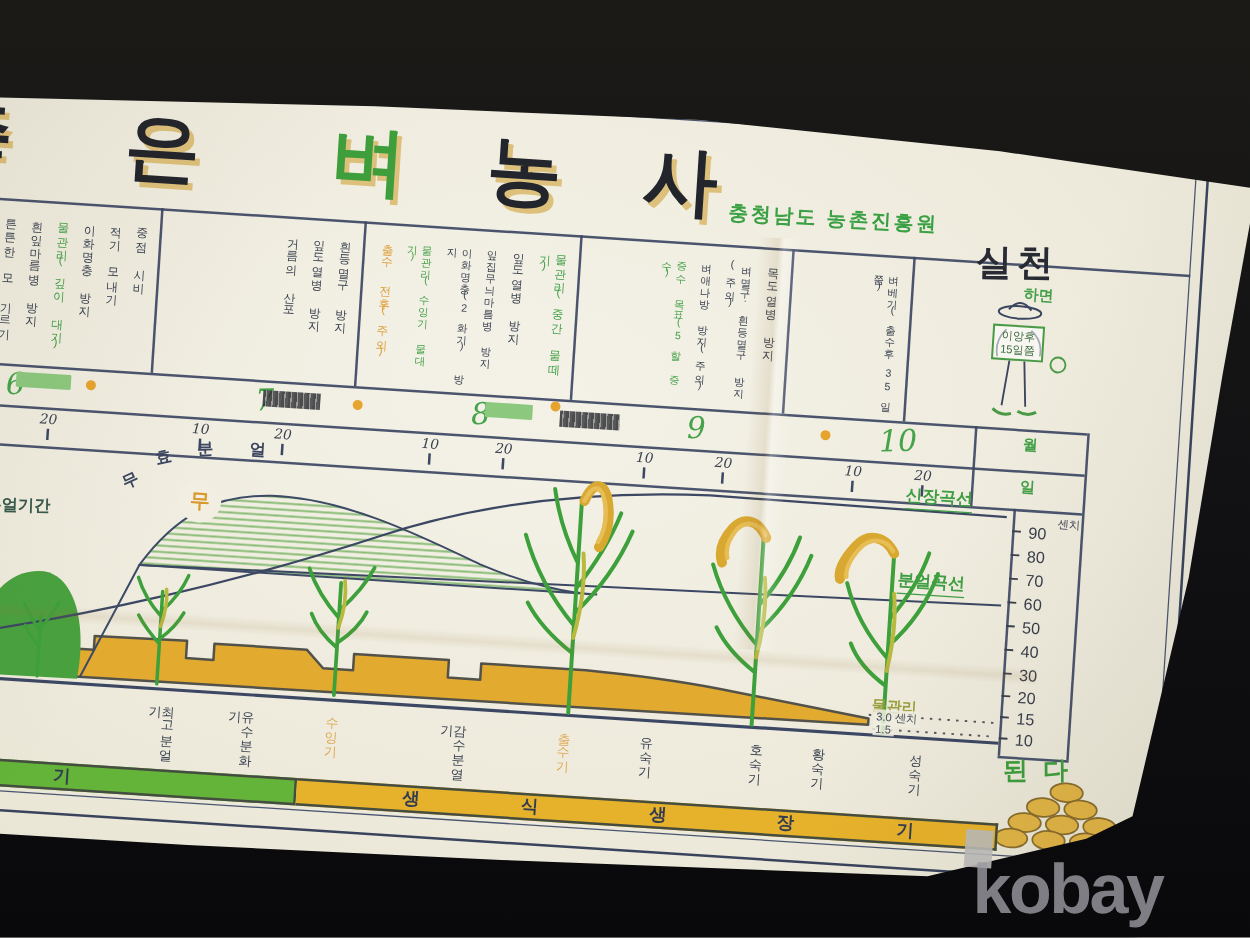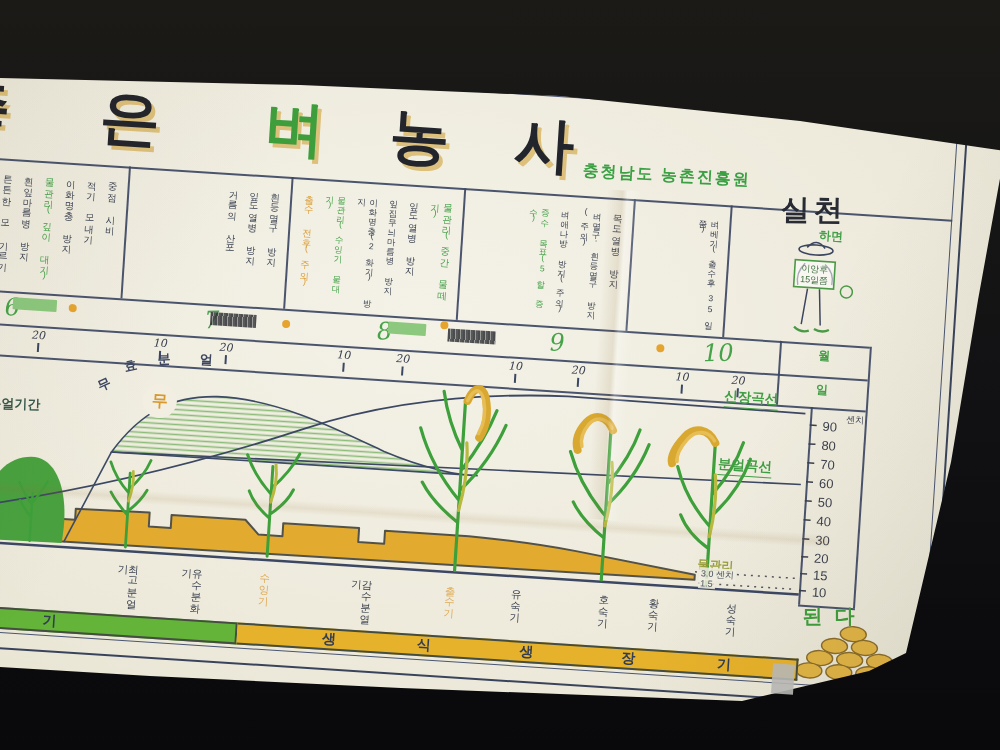--- a/index.html
+++ b/index.html
@@ -317,13 +317,14 @@
         <stop offset="0" stop-color="#1b1a17"></stop>
         <stop offset="0.5" stop-color="#121214"></stop>
         <stop offset="1" stop-color="#09090b"></stop>
       </linearGradient>
     </defs>
     <path fill="url(#bg)" fill-rule="evenodd" d="M0,0 H1000 V750 H0 Z
          M0,78 L300,85 L560,96 L800,121 L1005,151 L978,300 L951,462 L906,653 L869,671 L742,701 L401,688 L150,676 L0,667 Z"></path>
   </svg>
 
   <div class="tab"></div>
+  <div class="kobay">kobay</div>
 </div>
 
 </body></html>

